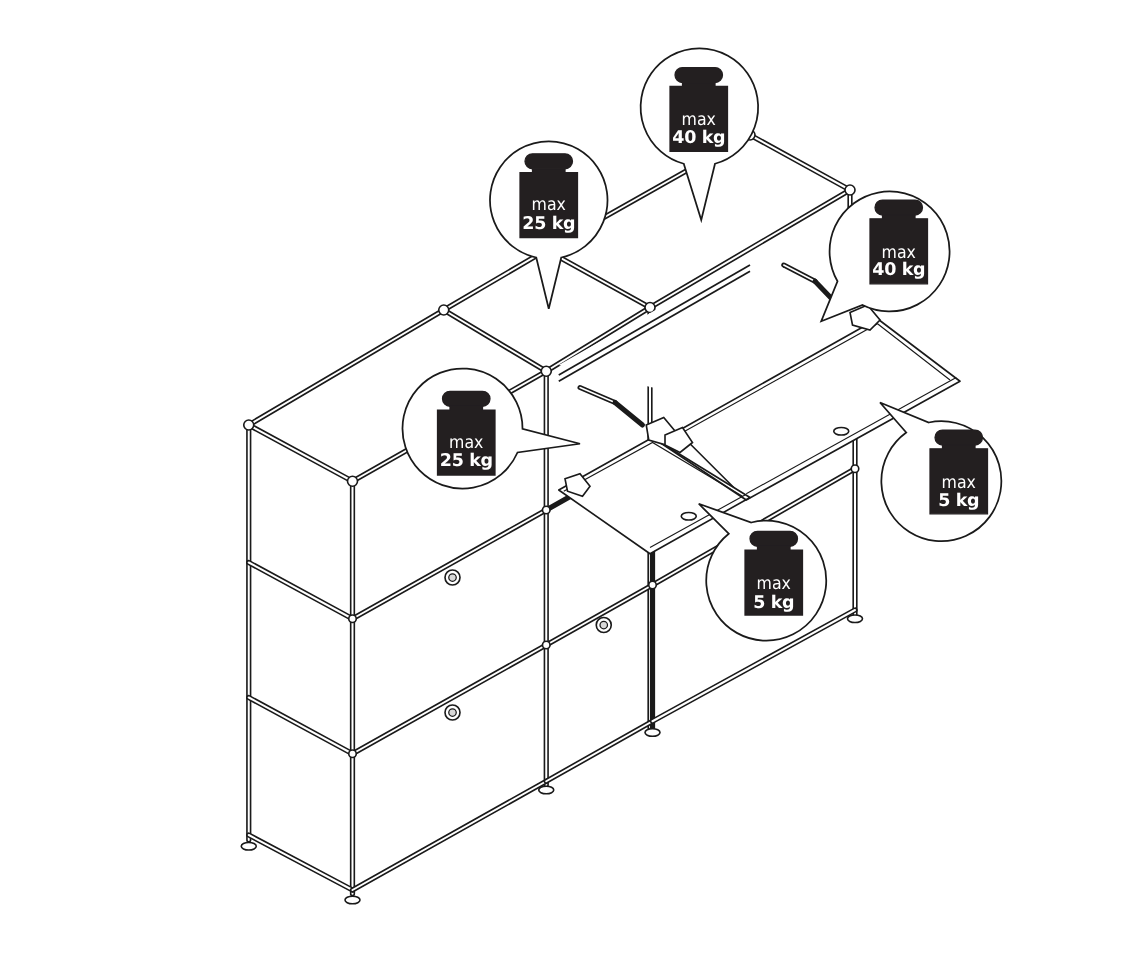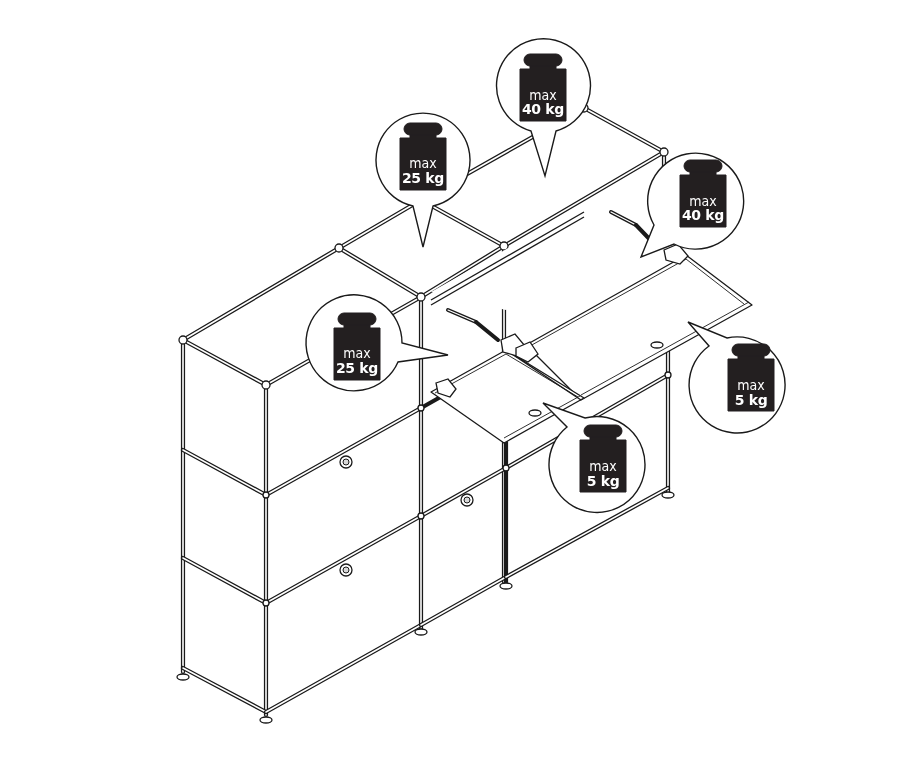--- a/index.html
+++ b/index.html
@@ -1,17 +1,17 @@
 <!DOCTYPE html>
 <html><head>
 <meta charset="utf-8">
 <style>
   html, body { margin: 0; padding: 0; background: #ffffff; }
   body { width: 900px; height: 767px; overflow: hidden; position: relative; font-family: "DejaVu Sans", sans-serif; }
-  #stage { position: absolute; left: 0; top: 0; width: 824px; height: 767px; padding-left: 36px; }
+  #stage { position: absolute; left: 16px; top: 0; width: 824px; height: 767px; padding-left: 36px; }
   svg { display: block; }
   .tube { fill: none; stroke: #1a1a1a; stroke-width: 4.2; stroke-linecap: round; stroke-linejoin: round; }
   .tube-in { fill: none; stroke: #ffffff; stroke-width: 1.6; stroke-linecap: round; stroke-linejoin: round; }
   .edge { fill: none; stroke: #1a1a1a; stroke-width: 1.4; stroke-linejoin: round; }
   .panel { fill: #ffffff; stroke: none; }
   .knob-o { fill: #ffffff; stroke: #1a1a1a; stroke-width: 1.3; }
   .knob-i { fill: #d8d8d8; stroke: #1a1a1a; stroke-width: 1; }
   .joint { fill: #ffffff; stroke: #1a1a1a; stroke-width: 1.3; }
   .foot { fill: #ffffff; stroke: #1a1a1a; stroke-width: 1.3; }
   .flap { fill: #ffffff; stroke: #1a1a1a; stroke-width: 1.3; stroke-linejoin: round; }

